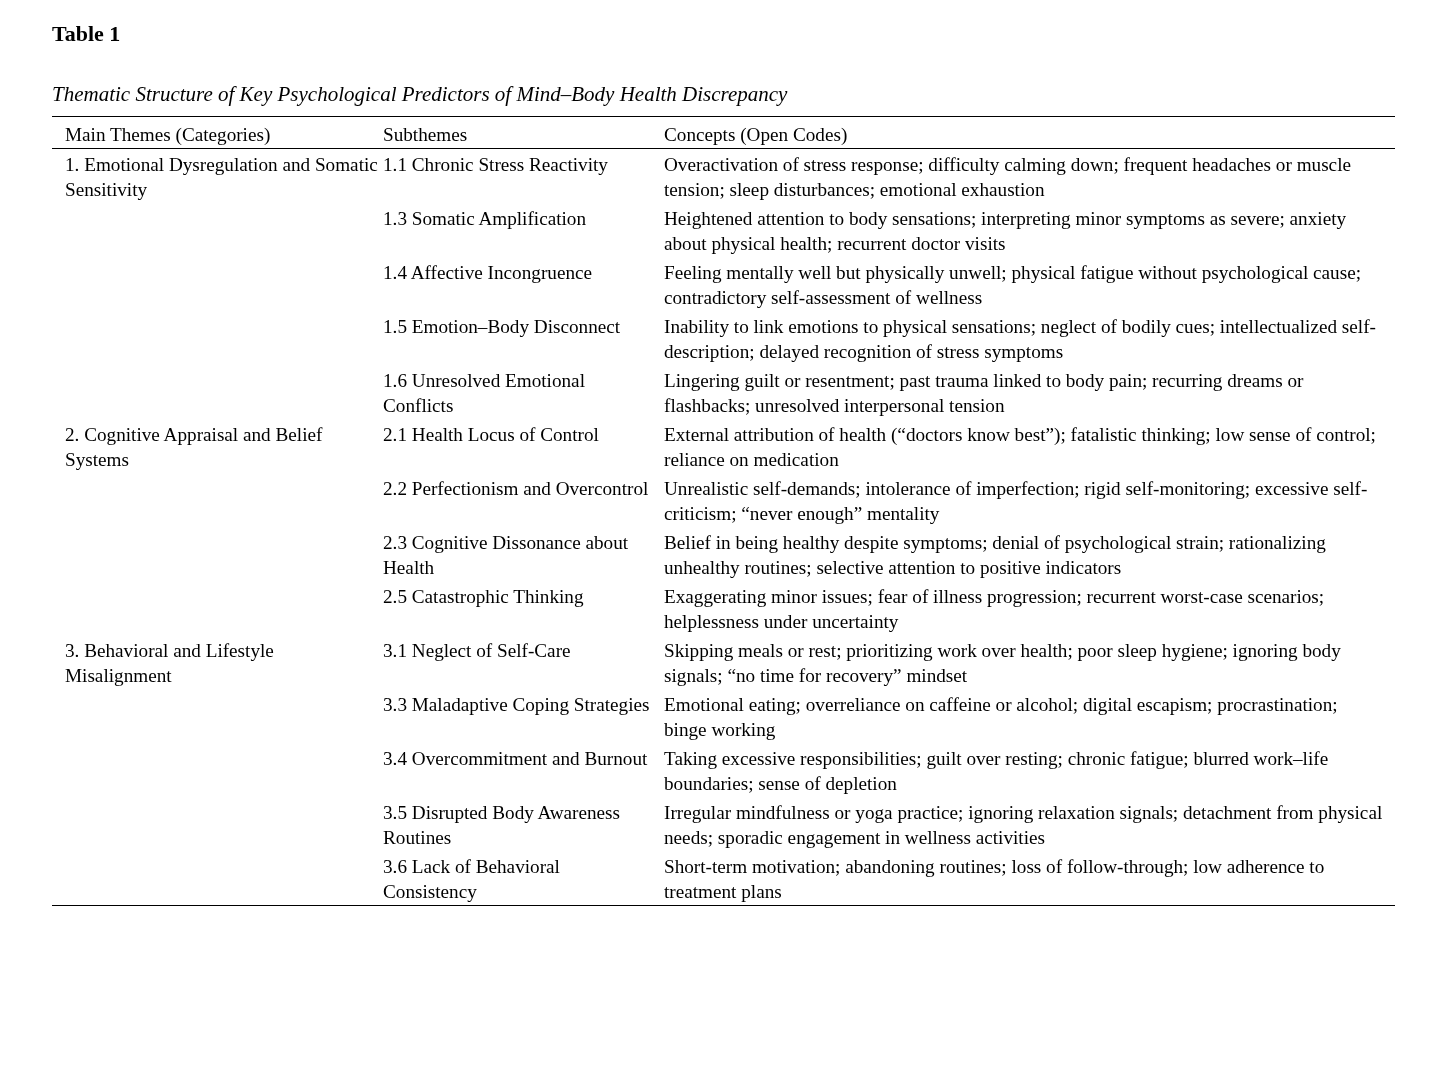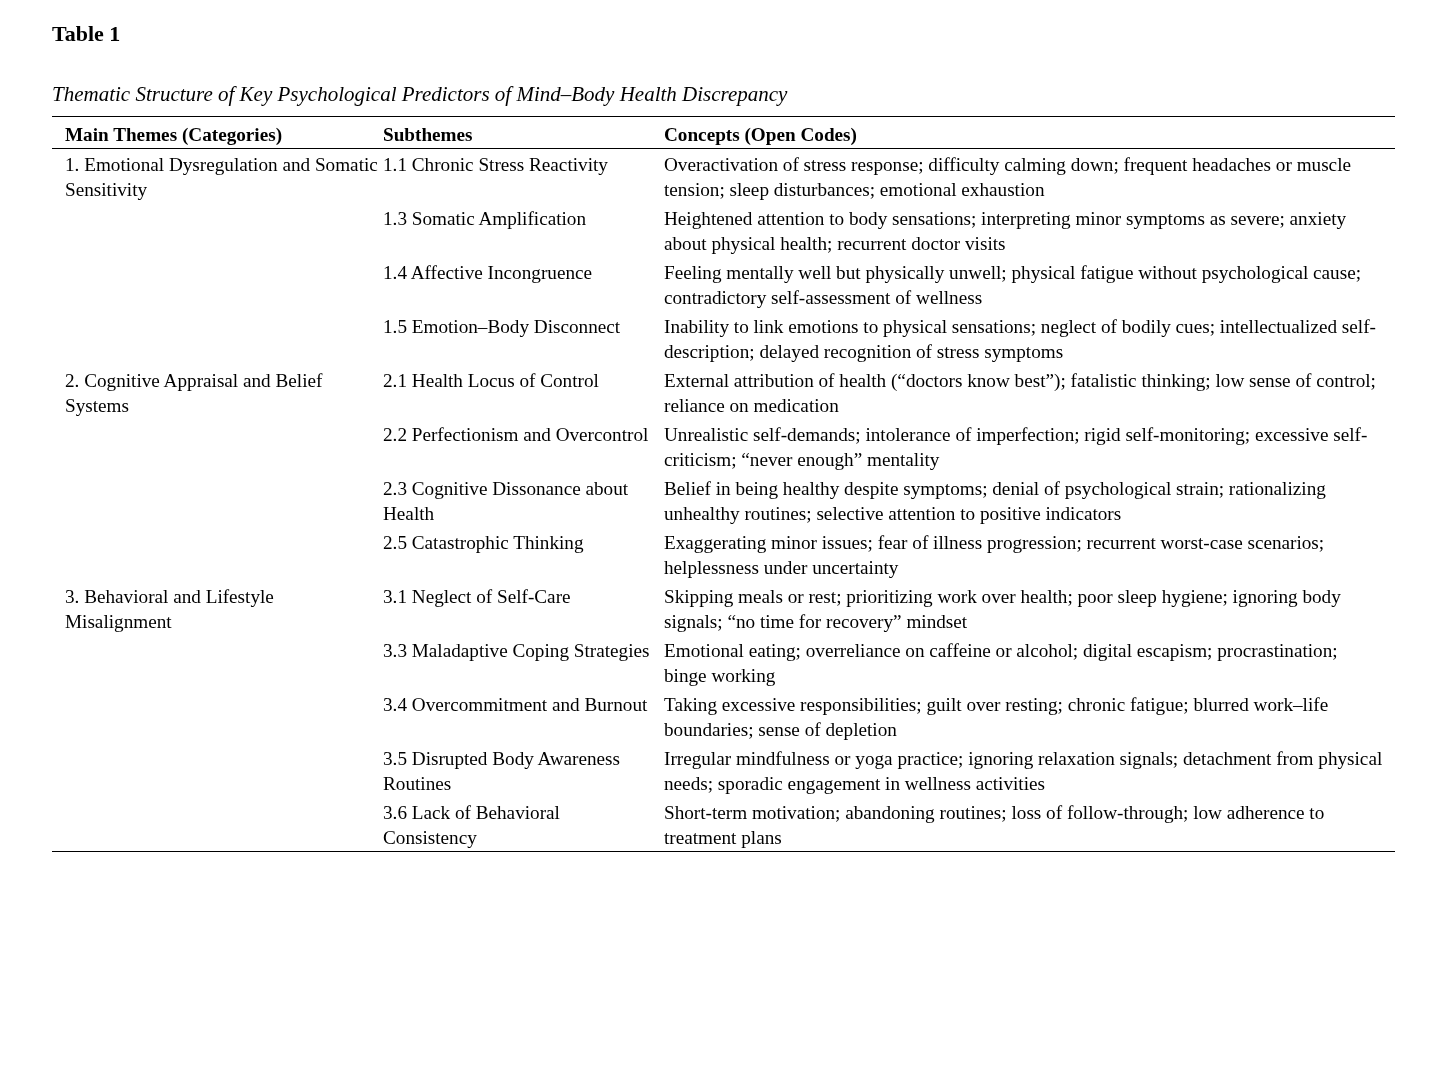--- a/index.html
+++ b/index.html
@@ -19,21 +19,21 @@
     table.main {
       position: absolute; left: 52px; top: 116px;
       width: 1343px;
       border-collapse: collapse;
       font-size: 19.2px; line-height: 25px;
       table-layout: fixed;
     }
     table.main thead tr { border-top: 1.5px solid #000; border-bottom: 1.5px solid #000; }
     table.main tbody tr.last { border-bottom: 1.5px solid #000; }
     table.main th {
-      font-weight: bold; text-align: left;
+      font-weight: normal; text-align: left;
       padding: 5px 0 1px 0; vertical-align: top;
     }
     table.main td {
       vertical-align: top; padding: 3px 0 1px 0;
       height: 50px;
     }
     col.c1 { width: 331px; }
     col.c2 { width: 281px; }
     col.c3 { width: 731px; }
     .pl1 { padding-left: 13px !important; }
@@ -74,20 +74,25 @@
         <td class="pl1"></td>
         <td class="pl2">1.4 Affective Incongruence</td>
         <td class="pl3">Feeling mentally well but physically unwell; physical fatigue without psychological cause; contradictory self-assessment of wellness</td>
       </tr>
       <tr>
         <td class="pl1"></td>
         <td class="pl2">1.5 Emotion–Body Disconnect</td>
         <td class="pl3">Inability to link emotions to physical sensations; neglect of bodily cues; intellectualized self-description; delayed recognition of stress symptoms</td>
       </tr>
       <tr>
+        <td class="pl1"></td>
+        <td class="pl2">1.6 Unresolved Emotional Conflicts</td>
+        <td class="pl3">Lingering guilt or resentment; past trauma linked to body pain; recurring dreams or flashbacks; unresolved interpersonal tension</td>
+      </tr>
+      <tr>
         <td class="pl1">2. Cognitive Appraisal and Belief Systems</td>
         <td class="pl2">2.1 Health Locus of Control</td>
         <td class="pl3">External attribution of health (“doctors know best”); fatalistic thinking; low sense of control; reliance on medication</td>
       </tr>
       <tr>
         <td class="pl1"></td>
         <td class="pl2">2.2 Perfectionism and Overcontrol</td>
         <td class="pl3">Unrealistic self-demands; intolerance of imperfection; rigid self-monitoring; excessive self-criticism; “never enough” mentality</td>
       </tr>
       <tr>

